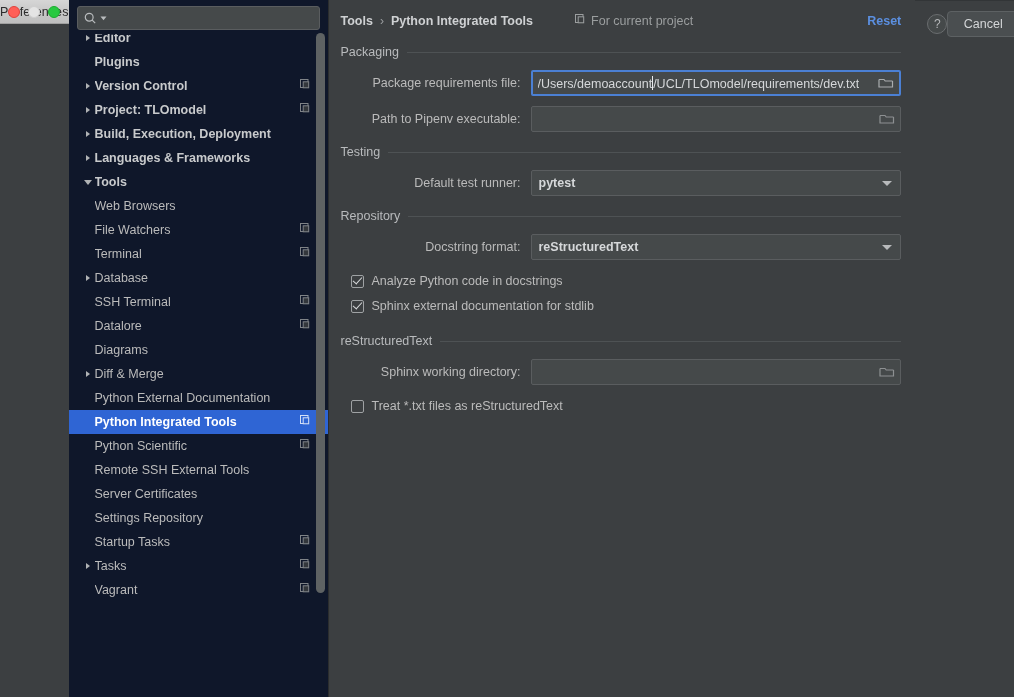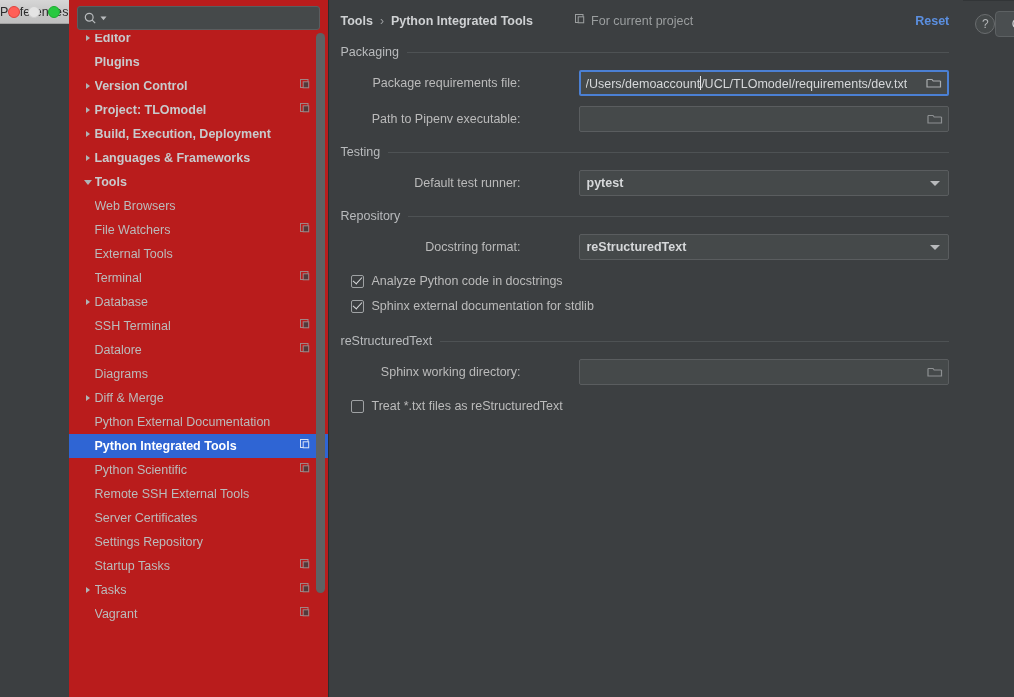--- a/index.html
+++ b/index.html
@@ -38,21 +38,21 @@
     font-size: 12.5px; color: #2b2b2b;
     letter-spacing: .1px;
   }
 
   
   #body { flex: 1 1 auto; display: flex; min-height: 0; }
 
   
   #sidebar {
     width: 260px; flex: 0 0 260px;
-    background: #b91c1c;
+    background: #0f172a;
     border-right: 1px solid #2b2d2e;
     display: flex; flex-direction: column;
     position: relative;
   }
   #search-wrap { padding: 6px 8px 4px 8px; }
   #search-box {
     height: 24px; border: 1px solid #5a5d5f; border-radius: 3px;
     background: #45494a; display: flex; align-items: center;
     padding: 0 6px; gap: 3px;
   }
@@ -140,21 +140,21 @@
   .group { margin-top: 6px; }
   .group-head {
     display: flex; align-items: center; gap: 8px;
     color: #b9bbbd; font-size: 12.5px; height: 20px;
     margin-bottom: 8px;
   }
   .group-head .rule {
     flex: 1 1 auto; height: 1px; background: #4e5254;
   }
 
-  .field { display: flex; align-items: center; height: 26px; margin-bottom: 10px; gap: 48px; }
+  .field { display: flex; align-items: center; height: 26px; margin-bottom: 10px; }
   .field-label {
     color: #bbbbbb; font-size: 12.5px; text-align: right;
     padding-right: 10px; flex: 0 0 auto;
   }
   .lw-1 { width: 190px; }
 
   .textfield {
     flex: 1 1 auto; height: 26px; position: relative;
     background: #45494a; border: 1px solid #5a5d5f; border-radius: 2px;
     display: flex; align-items: center; padding: 0 26px 0 6px;
@@ -327,24 +327,20 @@
             <div class="trow ind1">
               <span class="arrow"></span>
               <span class="tlabel">File Watchers</span>
               <span class="copyic"><svg width="11" height="11" viewBox="0 0 11 11">
                   <rect x="0.5" y="0.5" width="7.5" height="8" fill="none" stroke="#9b9e9f" stroke-width="1"></rect>
                   <rect x="3.2" y="2.8" width="5.5" height="6" fill="#3c3f41" stroke="#9b9e9f" stroke-width="1"></rect>
                 </svg></span>
             </div>
             <div class="trow ind1">
               <span class="arrow"></span>
-              <span class="tlabel">External Tools</span>
-            </div>
-            <div class="trow ind1">
-              <span class="arrow"></span>
               <span class="tlabel">Terminal</span>
               <span class="copyic"><svg width="11" height="11" viewBox="0 0 11 11">
                   <rect x="0.5" y="0.5" width="7.5" height="8" fill="none" stroke="#9b9e9f" stroke-width="1"></rect>
                   <rect x="3.2" y="2.8" width="5.5" height="6" fill="#3c3f41" stroke="#9b9e9f" stroke-width="1"></rect>
                 </svg></span>
             </div>
             <div class="trow ind1">
               <span class="arrow">
                 <i></i>
               </span>

